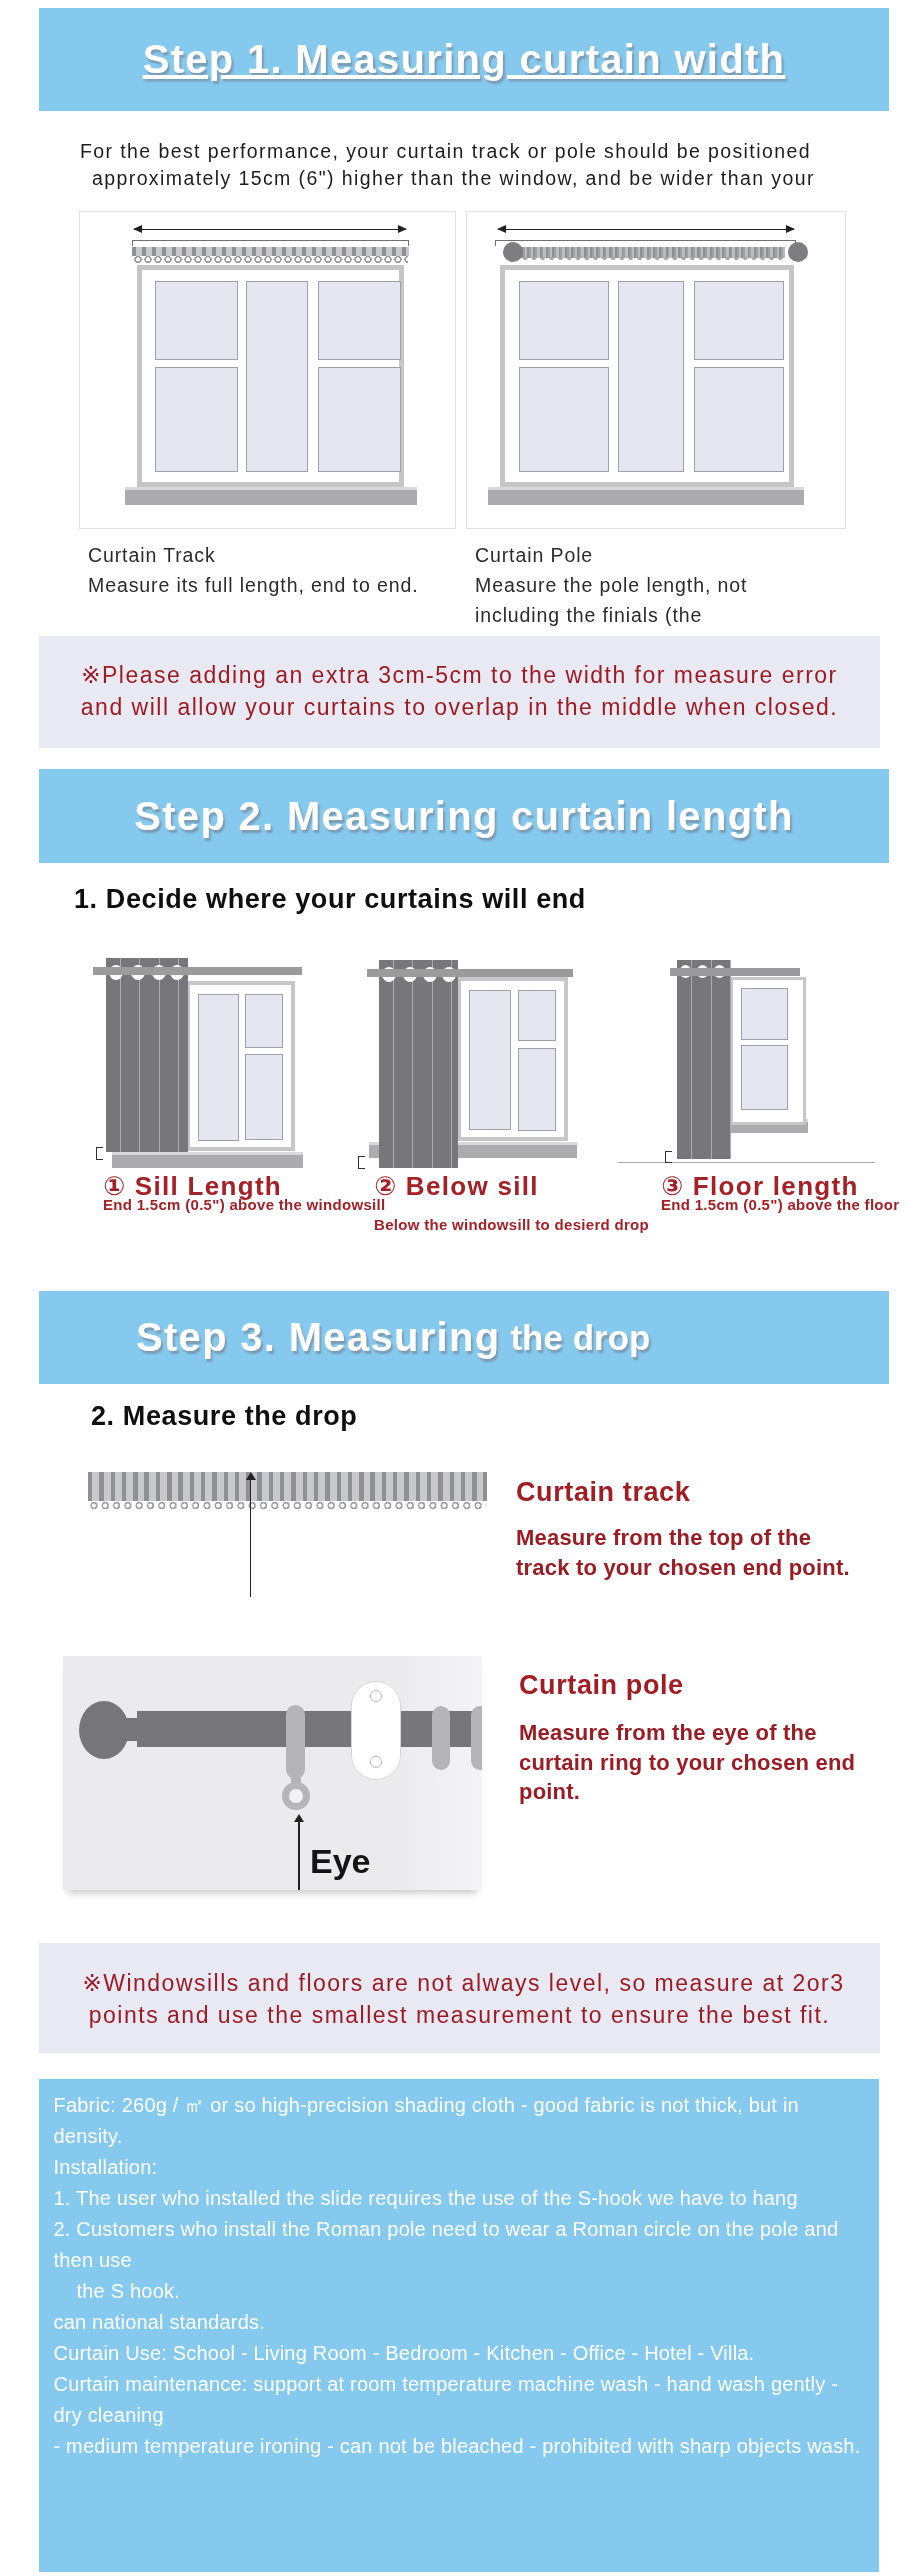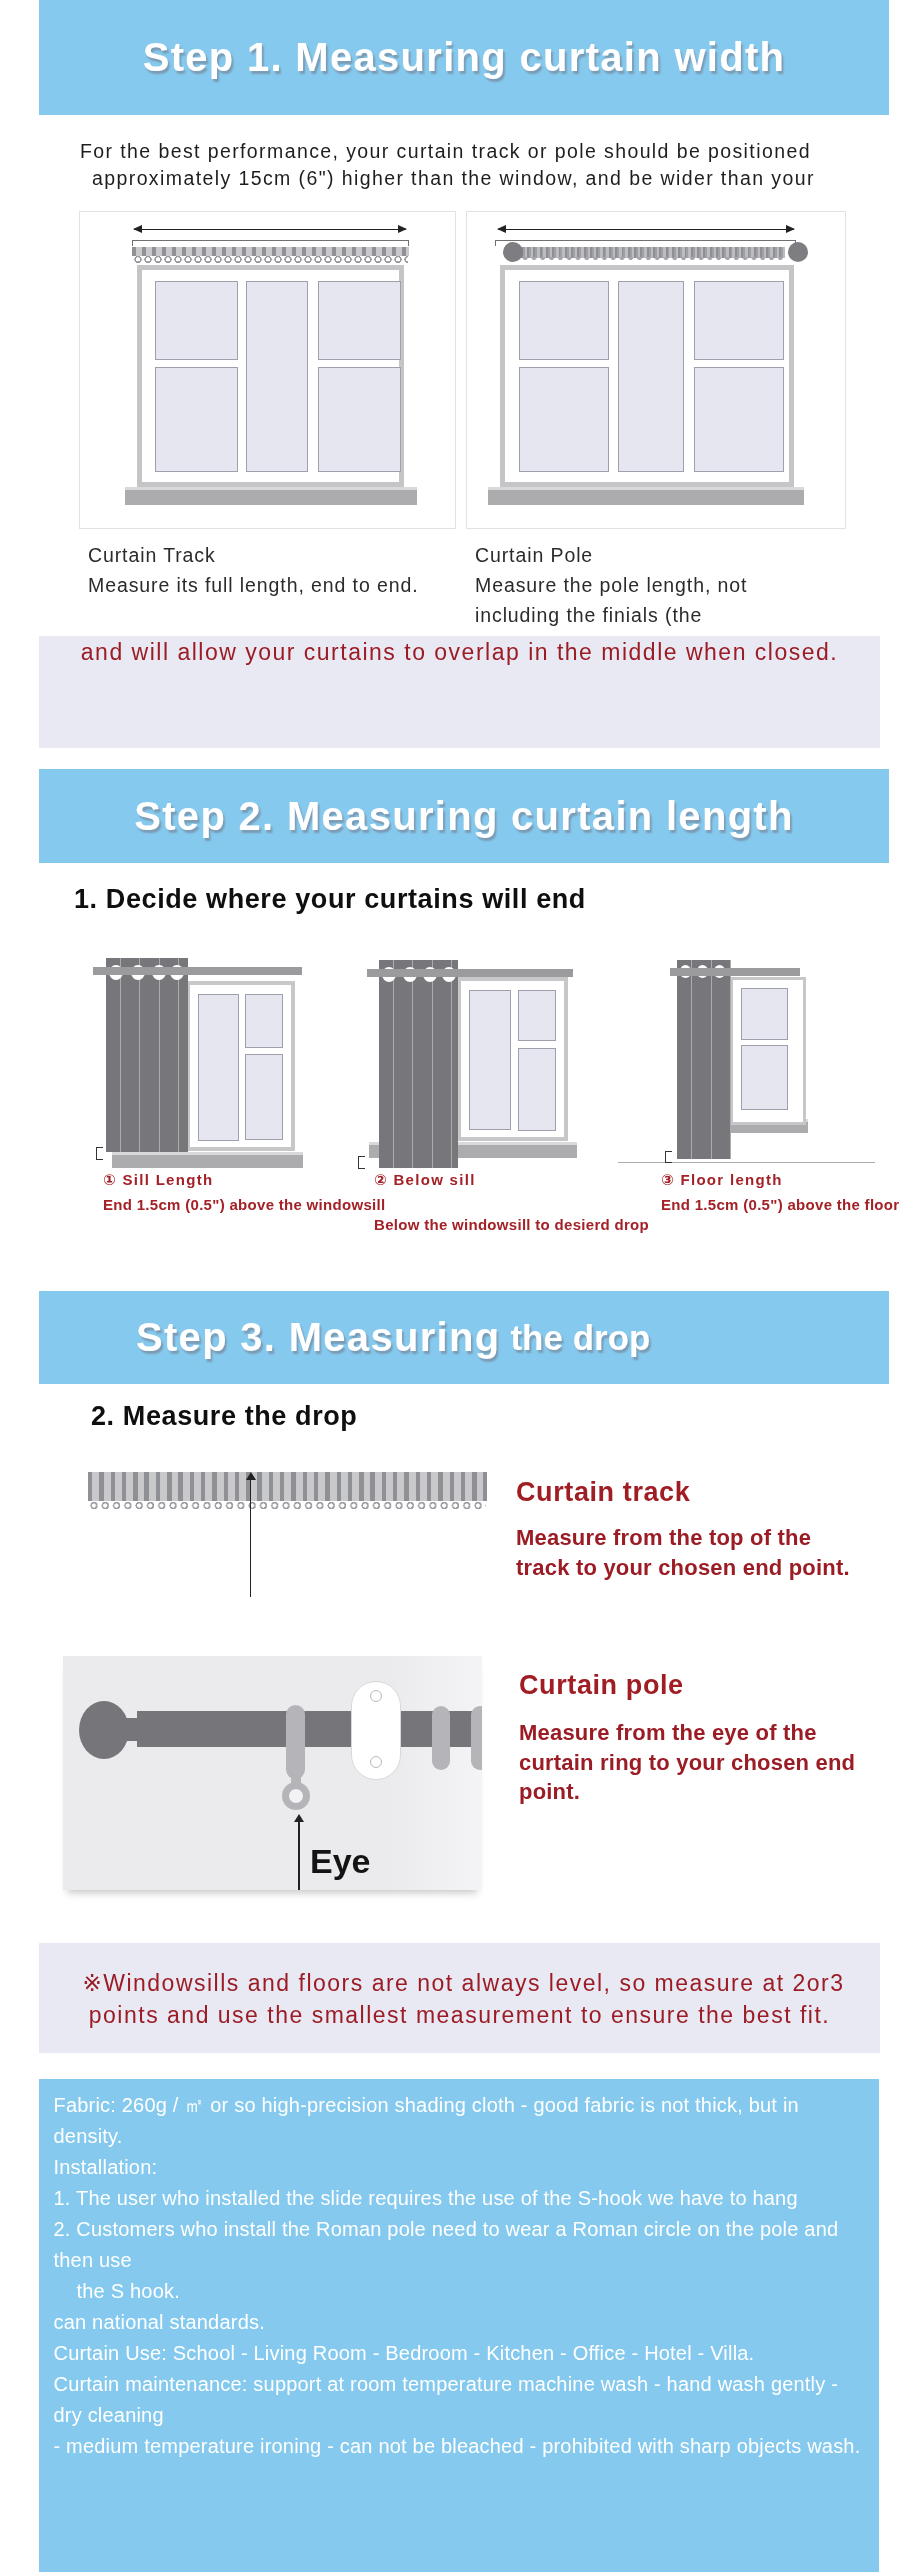--- a/index.html
+++ b/index.html
@@ -19,21 +19,21 @@
   .note div{line-height:32px;white-space:nowrap;}
 
   
   .intro{position:absolute;color:#1e1e1e;font-size:19.5px;letter-spacing:1.4px;line-height:26px;white-space:nowrap;}
   .blackcap{position:absolute;color:#2b2b2b;font-size:19.5px;letter-spacing:0.9px;line-height:30px;white-space:nowrap;}
   .h-black{position:absolute;color:#0f0f0f;font-size:27px;font-weight:bold;letter-spacing:0.6px;white-space:nowrap;}
 
   
   .redh{position:absolute;color:#A01D24;font-size:27px;font-weight:bold;letter-spacing:0.6px;white-space:nowrap;}
   .redp{position:absolute;color:#9B1C24;font-size:22px;font-weight:bold;line-height:30px;letter-spacing:0.2px;white-space:nowrap;}
-  .dcap-t{position:absolute;color:#A32127;font-size:15px;font-weight:bold;letter-spacing:1.3px;white-space:nowrap;}
+  .dcap-t{position:absolute;color:#A32127;font-size:26px;font-weight:bold;letter-spacing:1.3px;white-space:nowrap;}
   .dcap-s{position:absolute;color:#A32127;font-size:15px;font-weight:bold;letter-spacing:0.3px;white-space:nowrap;}
 
   
   .dbox{position:absolute;background:#fff;border:0.6px solid #E2E2E4;}
 
   
   .harrow{position:absolute;height:1.3px;background:#222;}
   .harrow::before,.harrow::after{content:"";position:absolute;top:-3.8px;border-top:4.4px solid transparent;border-bottom:4.4px solid transparent;}
   .harrow::before{left:-0.6px;border-right:9.4px solid #222;}
   .harrow::after{right:-0.6px;border-left:9.4px solid #222;}
@@ -82,21 +82,21 @@
   
   .footer{position:absolute;left:39px;width:840px;background:#85CAEE;color:#fff;
           font-size:20px;letter-spacing:0.2px;padding:0;}
   .footer div{position:relative;margin-left:14.5px;margin-right:10px;line-height:31px;white-space:pre-wrap;}
 </style>
 </head>
 <body>
 
 <div id="canvas">
 
-  <div class="band" style="top:0;height:115px;">
+  <div class="band" style="top:8px;height:103px;text-decoration:underline;">
     <span class="t">Step 1. Measuring curtain width</span>
   </div>
 
   <div class="intro" style="left:80px;top:138px;">For the best performance, your curtain track or pole should be positioned</div>
   <div class="intro" style="left:92px;top:165px;">approximately 15cm (6") higher than the window, and be wider than your</div>
 
   <div class="dbox" style="left:79px;top:211px;width:375px;height:316px;">
     <div class="harrow" style="left:54px;top:17px;width:272px;"></div>
     <div class="mline" style="left:52px;top:28px;width:277px;"></div>
     <div class="trackband" style="left:52px;top:35px;width:277px;height:9.4px;"></div>
@@ -132,20 +132,21 @@
     <div>Curtain Track</div>
     <div>Measure its full length, end to end.</div>
   </div>
   <div class="blackcap" style="left:475px;top:540px;">
     <div>Curtain Pole</div>
     <div>Measure the pole length, not</div>
     <div>including the finials (the</div>
   </div>
 
   <div class="note" style="top:636px;height:112px;padding-top:0;">
+    <div style="margin-top:22.6px;">※Please adding an extra 3cm-5cm to the width for measure error</div>
     <div>and will allow your curtains to overlap in the middle when closed.</div>
   </div>
 
   <div class="band" style="top:769px;height:94px;">
     <span class="t">Step 2. Measuring curtain length</span>
   </div>
 
   <div class="h-black" style="left:74px;top:884px;">1. Decide where your curtains will end</div>
 
   <div>

